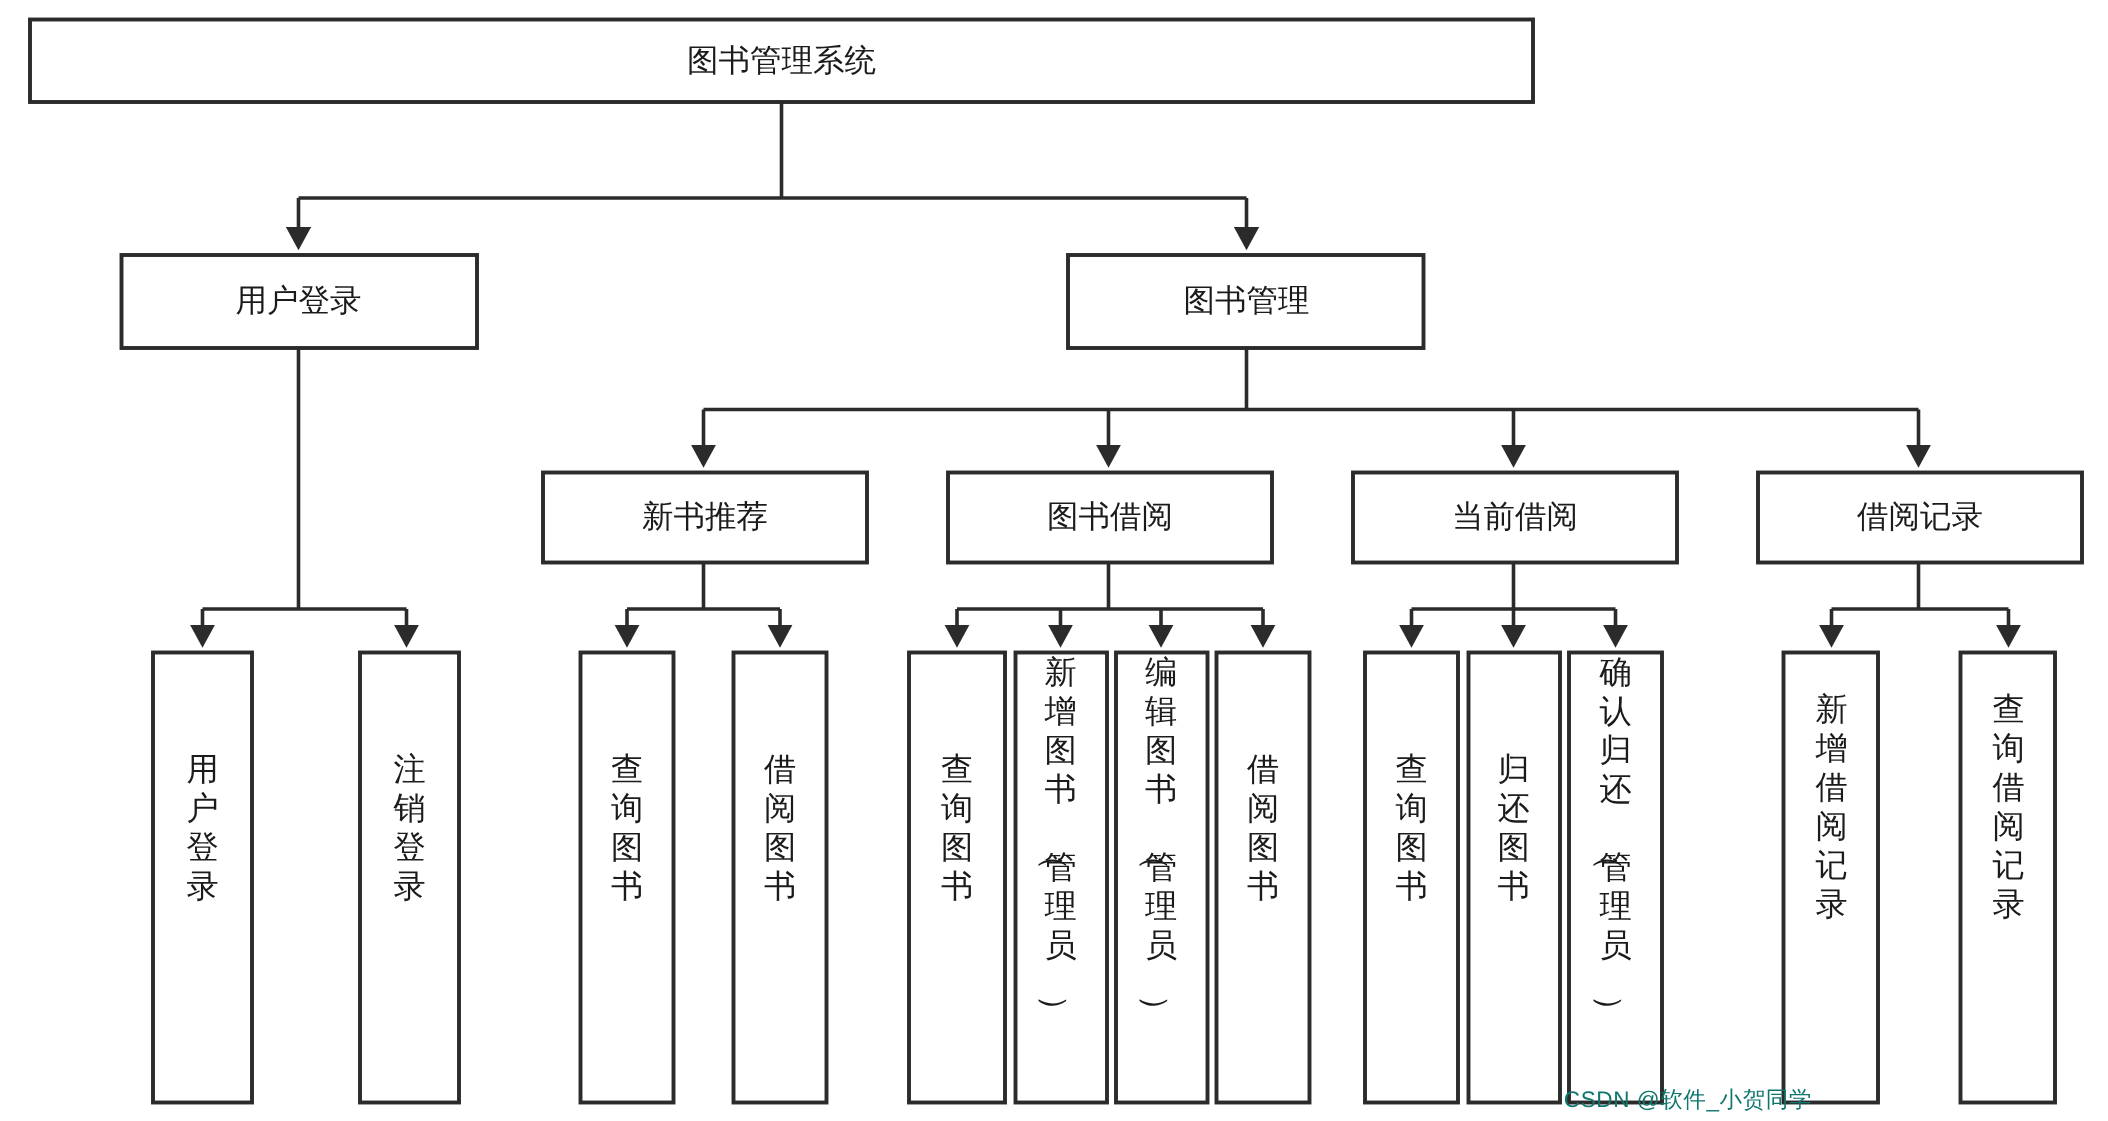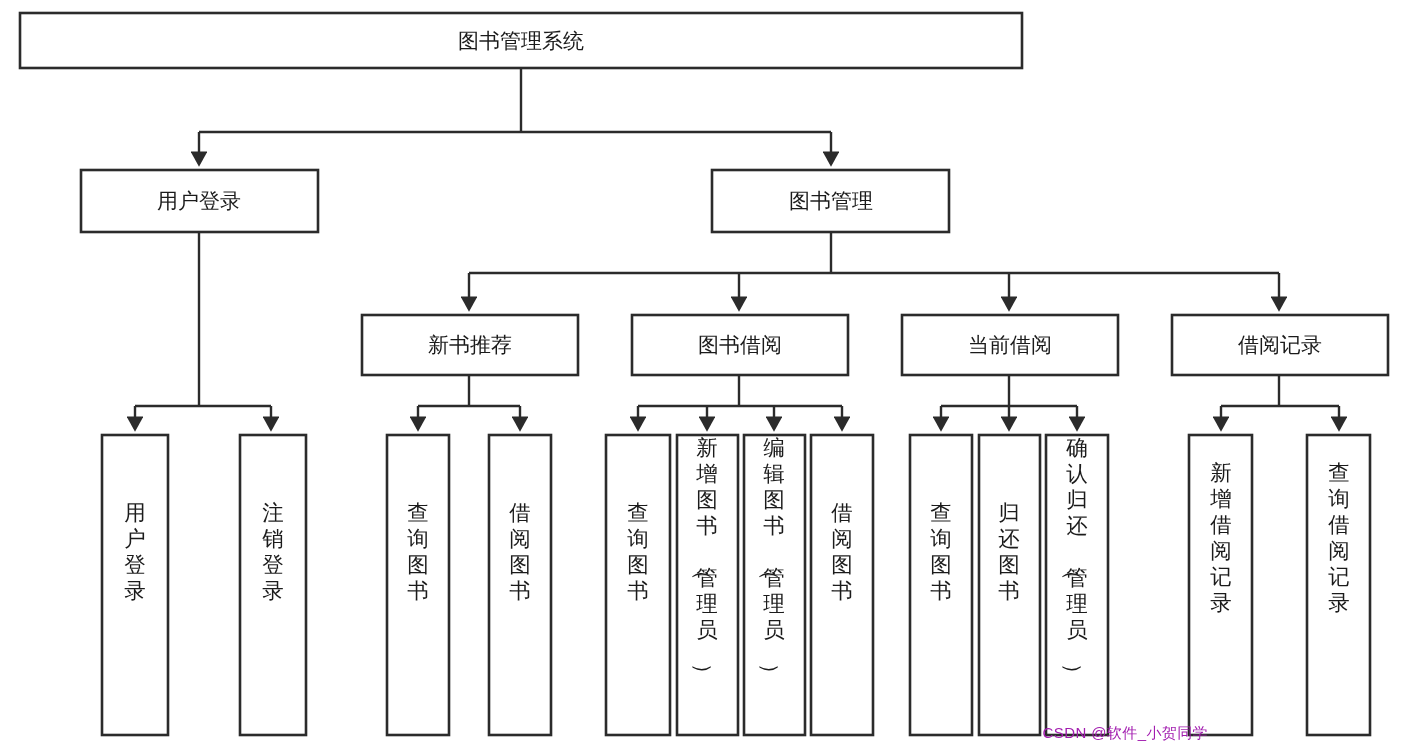--- a/index.html
+++ b/index.html
@@ -48,21 +48,21 @@
     fill: #1b1b1b;
     font-size: 21.5px;
     text-anchor: middle;
   }
   .watermark {
     position: absolute;
     right: 8px;
     bottom: 4px;
     font-family: "Liberation Sans", "DejaVu Sans", sans-serif;
     font-size: 15px;
-    color: #a21caf;
+    color: #0f766e;
     letter-spacing: 0.4px;
     white-space: nowrap;
     user-select: none;
   }
 </style>
 </head>
 <body>
 
 <div id="diagram-root">
 

